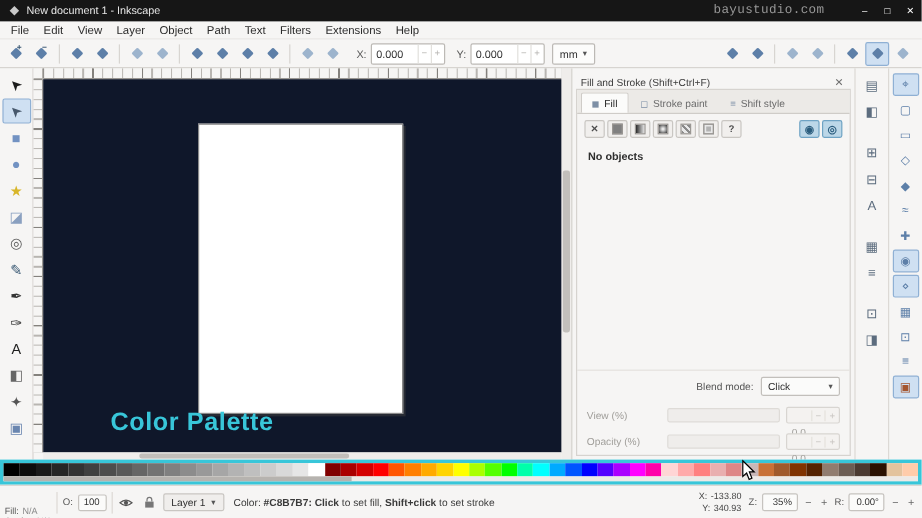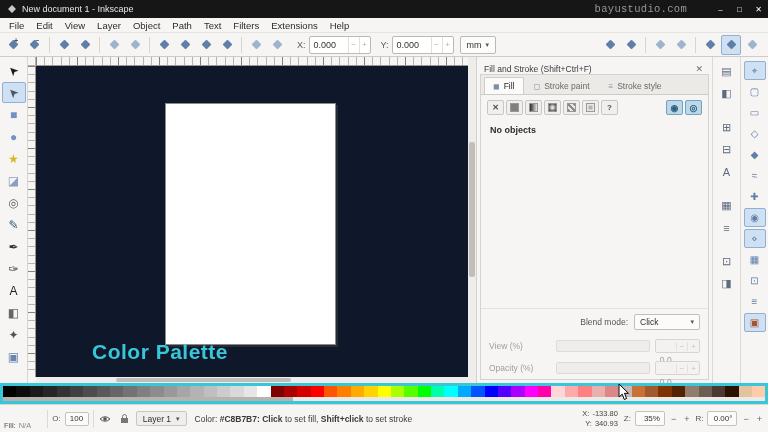--- a/index.html
+++ b/index.html
@@ -358,21 +358,21 @@
           <div class="tab active">
             <span class="tab-glyph">◼</span>
             <span class="tab-label">Fill</span>
           </div>
           <div class="tab">
             <span class="tab-glyph">◻</span>
             <span class="tab-label">Stroke paint</span>
           </div>
           <div class="tab">
             <span class="tab-glyph">≡</span>
-            <span class="tab-label">Stroke style</span>
+            <span class="tab-label">Shift style</span>
           </div>
         </div>
       <div class="paint-row">
         <span id="paint-row" style="display:flex;gap:2px;">
             <div class="paint-btn">
               <span class="paint-glyph">✕</span>
             </div>
             <div class="paint-btn">
               <span class="chip chip-flat"></span>
             </div>

